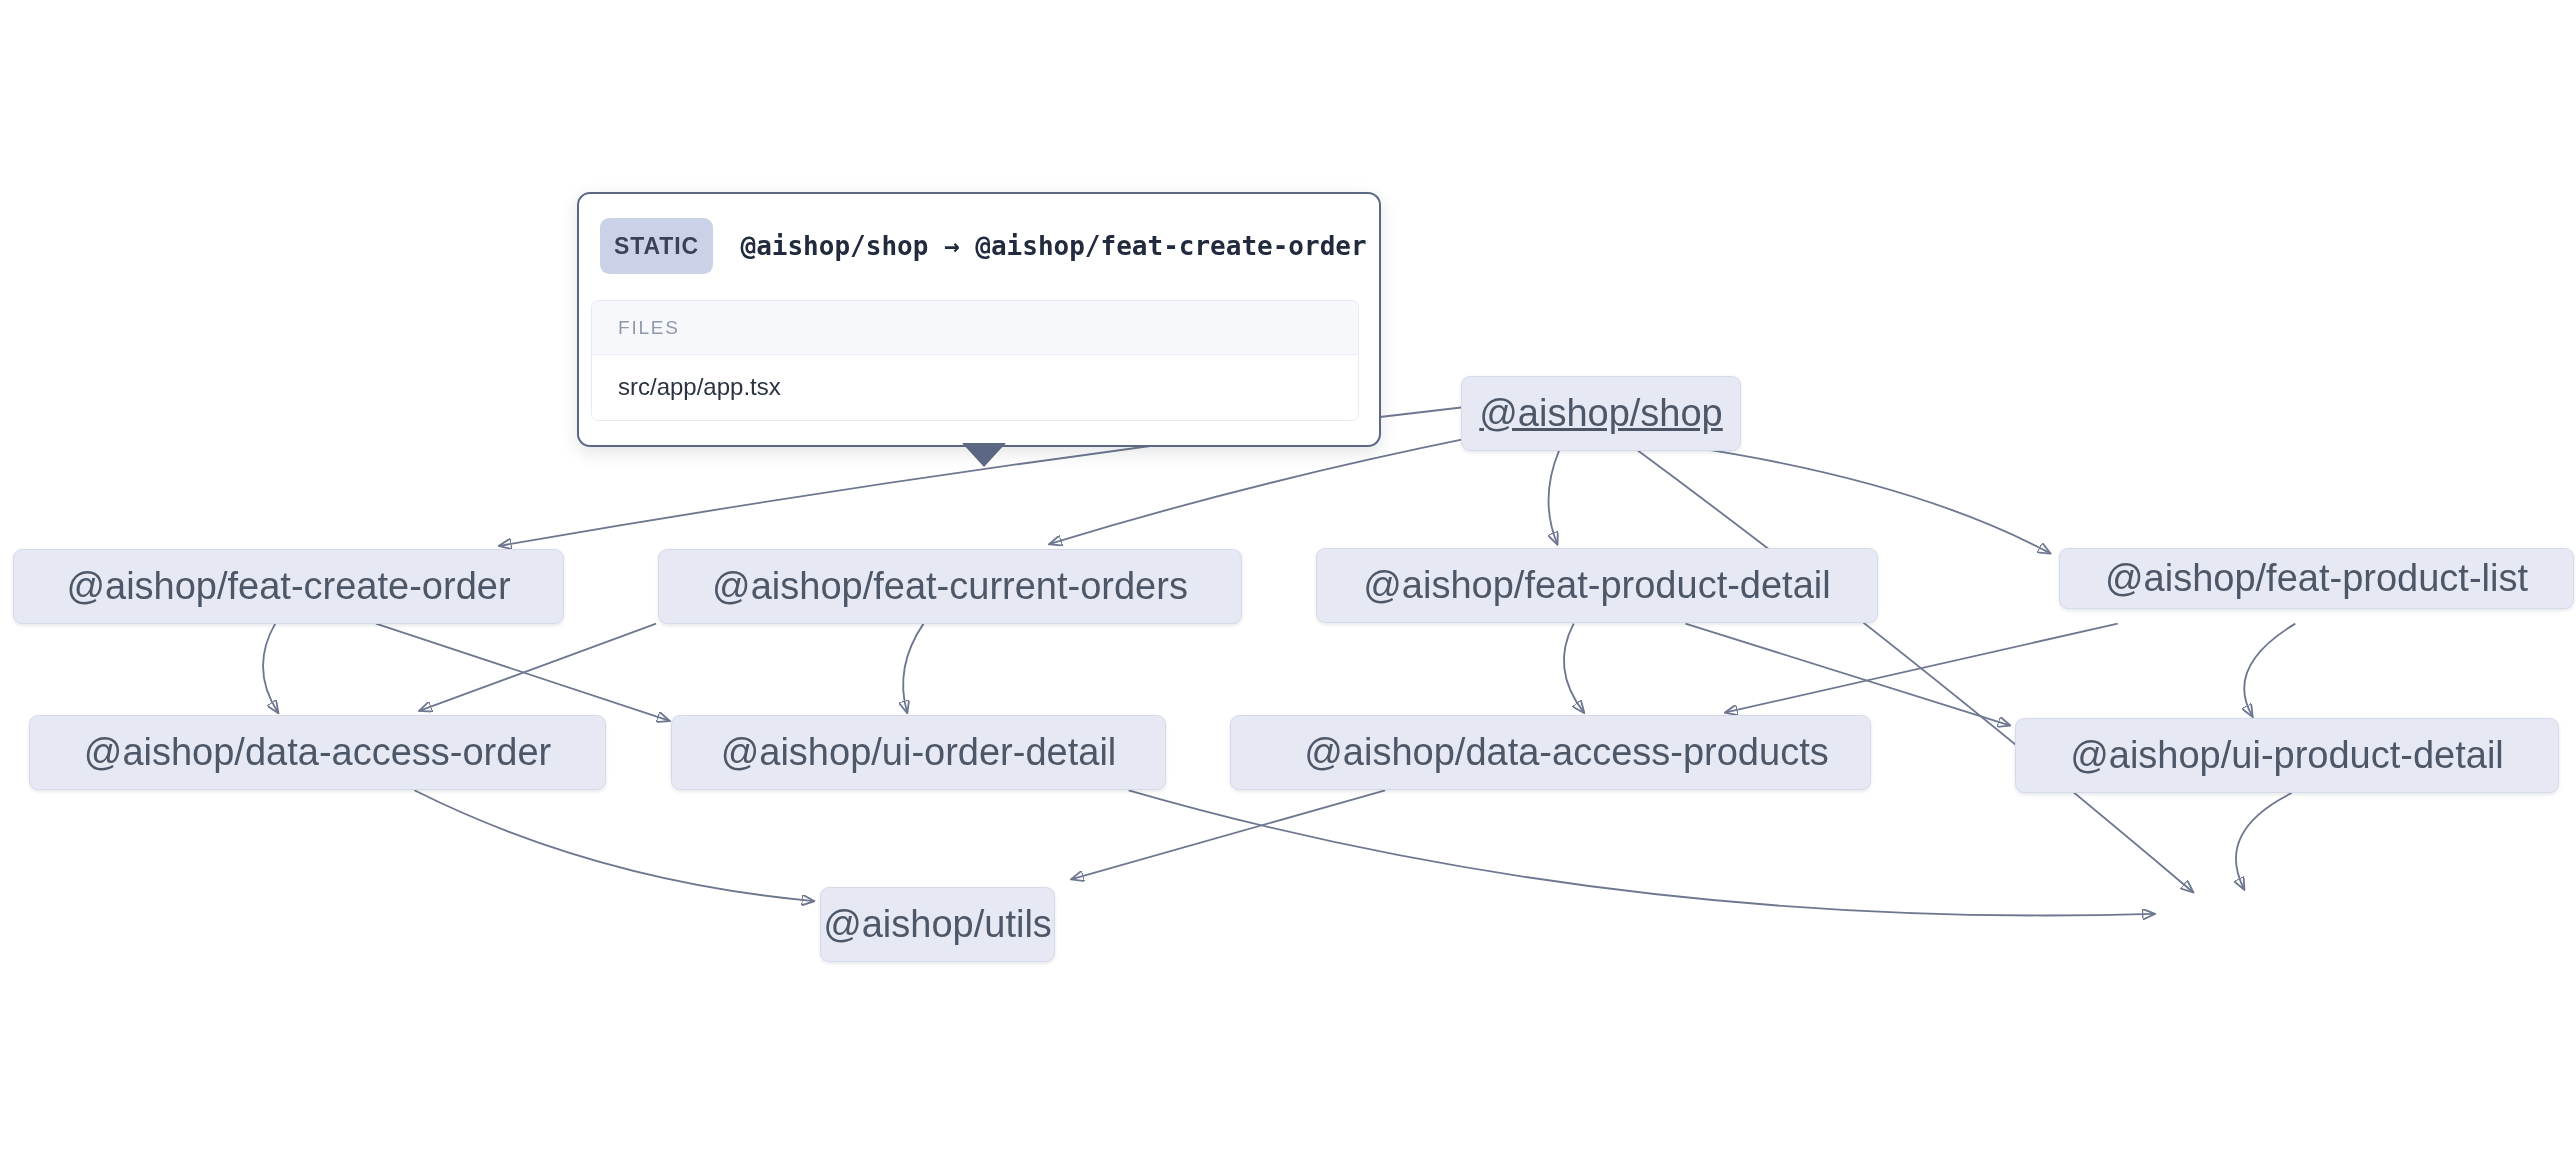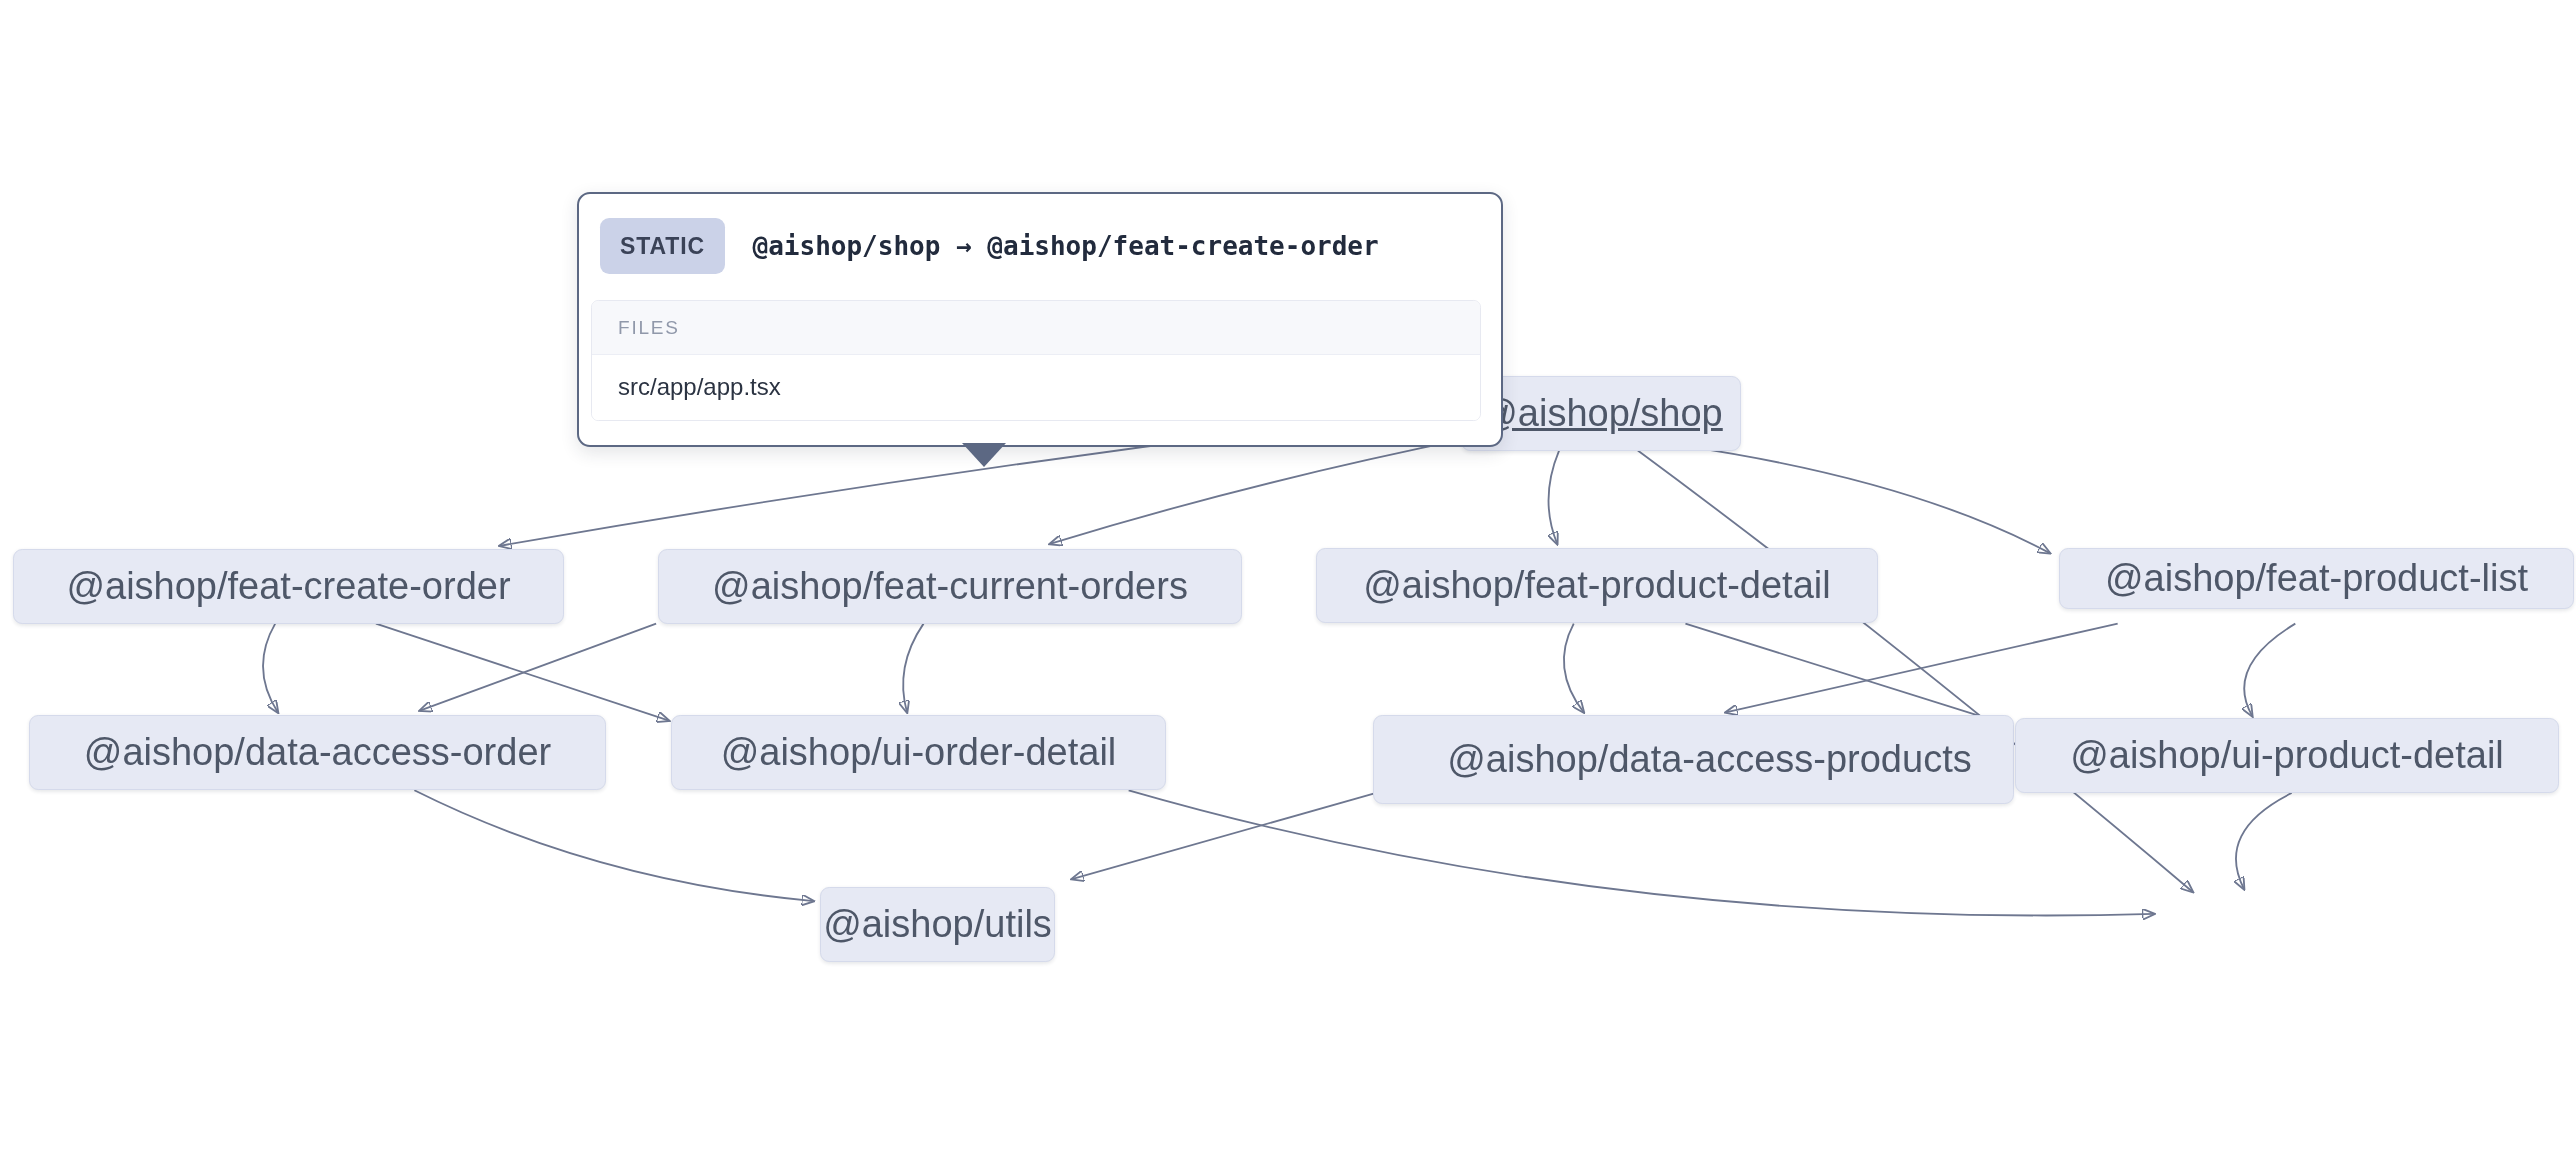--- a/index.html
+++ b/index.html
@@ -110,36 +110,36 @@
         <path d="M 1840 681 L 2194 792" marker-end="url(#arrow)"></path>
         <path d="M 2312 681 L 1884 778" marker-end="url(#arrow)"></path>
         <path d="M 2506 681 Q 2428 728 2459 782" marker-end="url(#arrow)"></path>
         <path d="M 452 863 Q 650 962 888 984" marker-end="url(#arrow)"></path>
         <path d="M 1512 863 L 1170 960" marker-end="url(#arrow)"></path>
         <path d="M 1232 863 Q 1760 1015 2352 998" marker-end="url(#arrow)"></path>
         <path d="M 2502 866 Q 2418 908 2450 971" marker-end="url(#arrow)"></path>
       </g>
   </svg>
 
-  <div class="tooltip" id="edge-tooltip" style="left: 577px; top: 192px; width: 926px; height: 255px;">
+  <div class="tooltip" id="edge-tooltip" style="left: 577px; top: 192px; width: 804px; height: 255px;">
     <div class="tooltip-header">
       <div class="tooltip-badge">STATIC</div>
       <div class="tooltip-title">@aishop/shop → @aishop/feat-create-order</div>
     </div>
     <div class="tooltip-files">
       <div class="tooltip-files-header">FILES</div>
       <div class="tooltip-file-row">src/app/app.tsx</div>
     </div>
     <div class="tooltip-caret" id="tooltip-caret" style="left: 383px;"></div>
   </div>
 
 <div class="node" style="left: 1461px; top: 376px; width: 280px; height: 75px; text-decoration: underline;">@aishop/shop</div>
     <div class="node" style="left: 13px; top: 549px; width: 551px; height: 75px;">@aishop/feat-create-order</div>
     <div class="node" style="left: 658px; top: 549px; width: 584px; height: 75px;">@aishop/feat-current-orders</div>
     <div class="node" style="left: 1316px; top: 548px; width: 562px; height: 75px;">@aishop/feat-product-detail</div>
     <div class="node" style="left: 2059px; top: 548px; width: 515px; height: 61px;">@aishop/feat-product-list</div>
     <div class="node" style="left: 29px; top: 715px; width: 577px; height: 75px;">@aishop/data-access-order</div>
     <div class="node" style="left: 671px; top: 715px; width: 495px; height: 75px;">@aishop/ui-order-detail</div>
-    <div class="node" style="left: 1373px; top: 715px; width: 641px; height: 89px; padding-left: 32px;">@aishop/data-access-products</div>
+    <div class="node" style="left: 1230px; top: 715px; width: 641px; height: 75px; padding-left: 32px;">@aishop/data-access-products</div>
     <div class="node" style="left: 2015px; top: 718px; width: 544px; height: 75px;">@aishop/ui-product-detail</div>
     <div class="node" style="left: 820px; top: 887px; width: 235px; height: 75px;">@aishop/utils</div>
   </div>
 
 
 </body></html>

